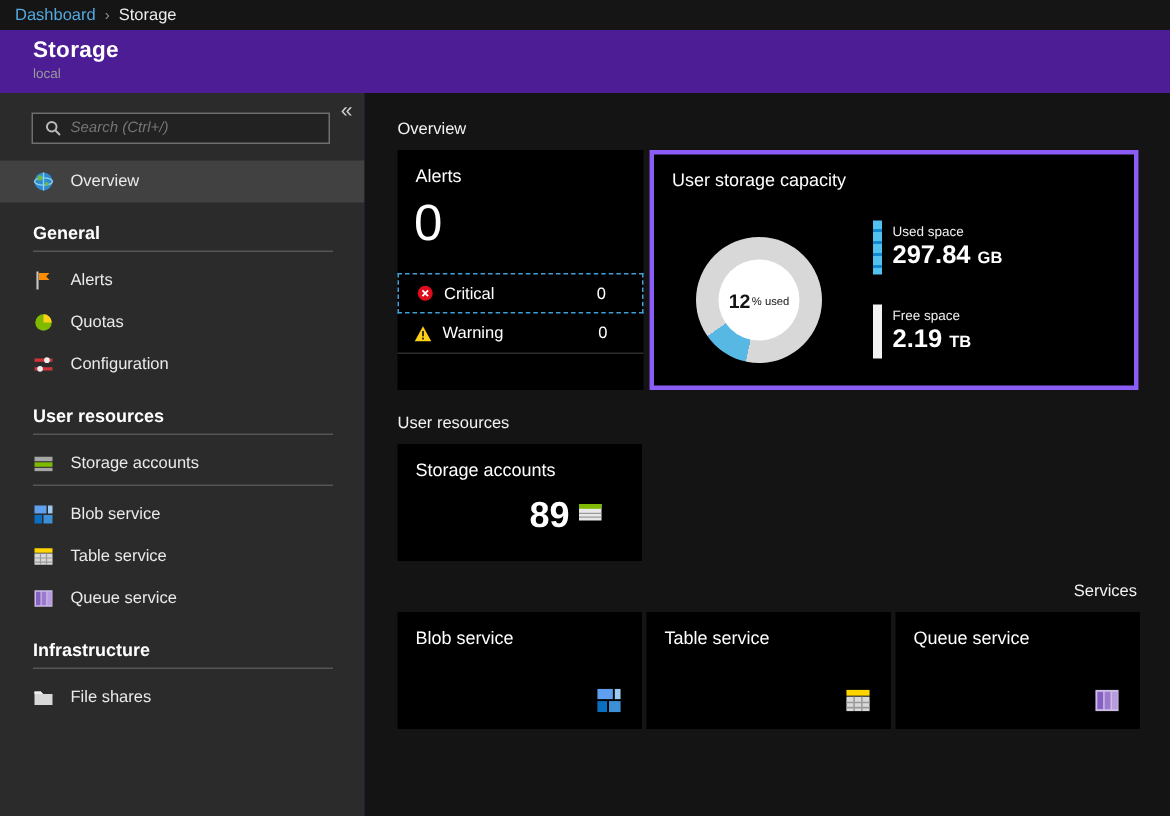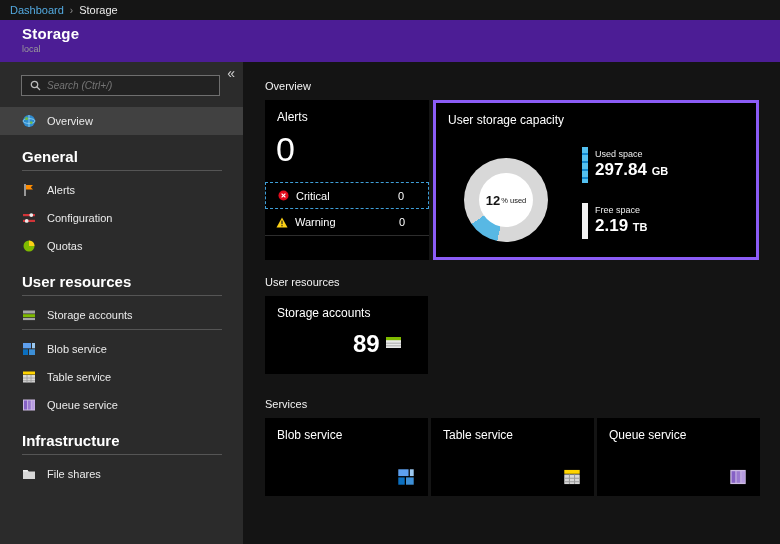--- a/index.html
+++ b/index.html
@@ -20,28 +20,28 @@
 
   
   .sidebar{position:absolute;top:62px;left:0;width:243px;bottom:0;background:#2b2b2b;}
   .collapse-btn{position:absolute;top:4px;right:8px;font-size:14px;color:#cfcfcf;cursor:pointer;line-height:1;}
   .searchbox{position:absolute;top:13px;left:21px;width:199px;height:21px;border:1px solid #6f6f6f;background:#222;display:flex;align-items:center;gap:5px;padding:0 6px;}
   .searchbox input{flex:1;min-width:0;background:transparent;border:0;outline:0;color:#ddd;font-size:10px;font-style:italic;font-family:inherit;}
   .nav{position:absolute;top:45px;left:0;right:0;}
   .nav-item{height:28px;display:flex;align-items:center;gap:11px;padding-left:22px;font-size:11px;color:#eaeaea;cursor:pointer;}
   .nav-item.selected{background:#414141;}
   .nav-icon{width:14px;height:14px;display:flex;align-items:center;justify-content:center;flex:0 0 14px;}
-  .sec-title{font-size:15px;font-weight:700;color:#fff;margin:13px 22px 5px;}
+  .sec-title{font-size:12px;font-weight:700;color:#fff;margin:13px 22px 5px;}
   .sec-divider{height:1px;background:#555;margin:0 21px 5px 22px;}
 
   
   .main{position:absolute;top:62px;left:243px;right:0;bottom:0;background:#141414;padding:18px 22px 0 22px;overflow:hidden;}
   .section-label{font-size:11px;color:#f2f2f2;height:14px;margin-bottom:6px;}
   .sl2{margin-top:16px;}
-  .sl3{margin-top:24px;}
+  .sl3{margin-top:14px;text-align:right;}
   .tiles-row{display:flex;gap:4px;}
   .svc-row{gap:3px;}
   .tile{background:#000;position:relative;flex:0 0 auto;cursor:pointer;}
   .tile-title{position:absolute;top:10px;left:12px;font-size:12px;color:#fff;white-space:nowrap;}
 
   
   .alerts-tile{width:164px;height:160px;}
   .alerts-count{position:absolute;top:30px;left:11px;font-size:34px;font-weight:400;}
   .alert-rows{position:absolute;top:82px;left:0;right:0;}
   .alert-row{height:27px;display:flex;align-items:center;gap:7px;padding:0 11px;font-size:11px;border-bottom:1px solid #2d2d2d;}
@@ -127,36 +127,36 @@
           <svg width="14" height="14" viewBox="0 0 14 14">
               <path d="M3 1 v12" stroke="#c8c8c8" stroke-width="1.4"></path>
               <path d="M4 2 h7 l-2.2 2.3 L11 6.6 H4 Z" fill="#ff8c00"></path>
             </svg>
         </span>
         <span>Alerts</span>
       </div>
       <div class="nav-item">
         <span class="nav-icon">
           <svg width="14" height="14" viewBox="0 0 14 14">
+              <circle cx="7" cy="7" r="5.5" fill="#7fba00"></circle>
+              <path d="M7 7 L7 1.5 A5.5 5.5 0 0 1 12.5 7 Z" fill="#fcd116"></path>
+            </svg>
+        </span>
+        <span>Quotas</span>
+      </div>
+      <div class="nav-item">
+        <span class="nav-icon">
+          <svg width="14" height="14" viewBox="0 0 14 14">
               <rect x="1" y="3" width="12" height="2.2" fill="#d13438"></rect>
               <rect x="1" y="8.8" width="12" height="2.2" fill="#d13438"></rect>
               <circle cx="9.3" cy="4.1" r="1.9" fill="#ececec"></circle>
               <circle cx="4.7" cy="9.9" r="1.9" fill="#ececec"></circle>
             </svg>
         </span>
         <span>Configuration</span>
-      </div>
-      <div class="nav-item">
-        <span class="nav-icon">
-          <svg width="14" height="14" viewBox="0 0 14 14">
-              <circle cx="7" cy="7" r="5.5" fill="#7fba00"></circle>
-              <path d="M7 7 L7 1.5 A5.5 5.5 0 0 1 12.5 7 Z" fill="#fcd116"></path>
-            </svg>
-        </span>
-        <span>Quotas</span>
       </div>
 
       <div class="sec-title">User resources</div>
       <div class="sec-divider"></div>
       <div class="nav-item">
         <span class="nav-icon">
           <svg width="14" height="14" viewBox="0 0 14 14">
               <rect x="1" y="2.5" width="12" height="3" fill="#a6a6a6"></rect>
               <rect x="1" y="6.2" width="12" height="3" fill="#7fba00"></rect>
               <rect x="1" y="9.9" width="12" height="2.2" fill="#a6a6a6"></rect>

